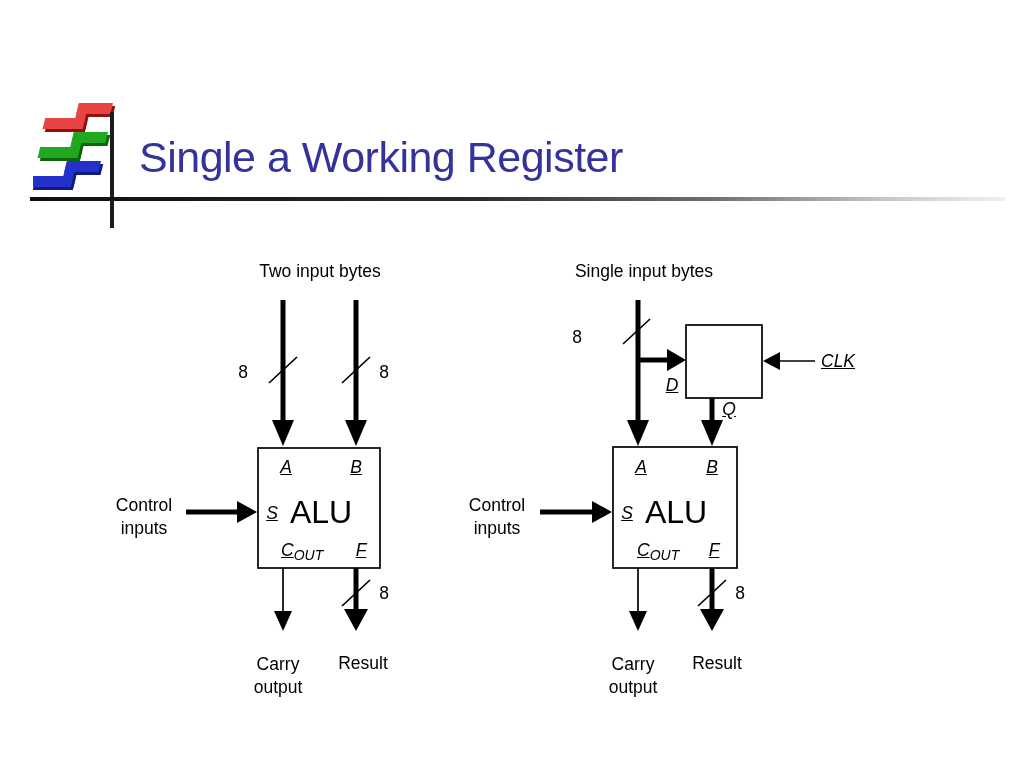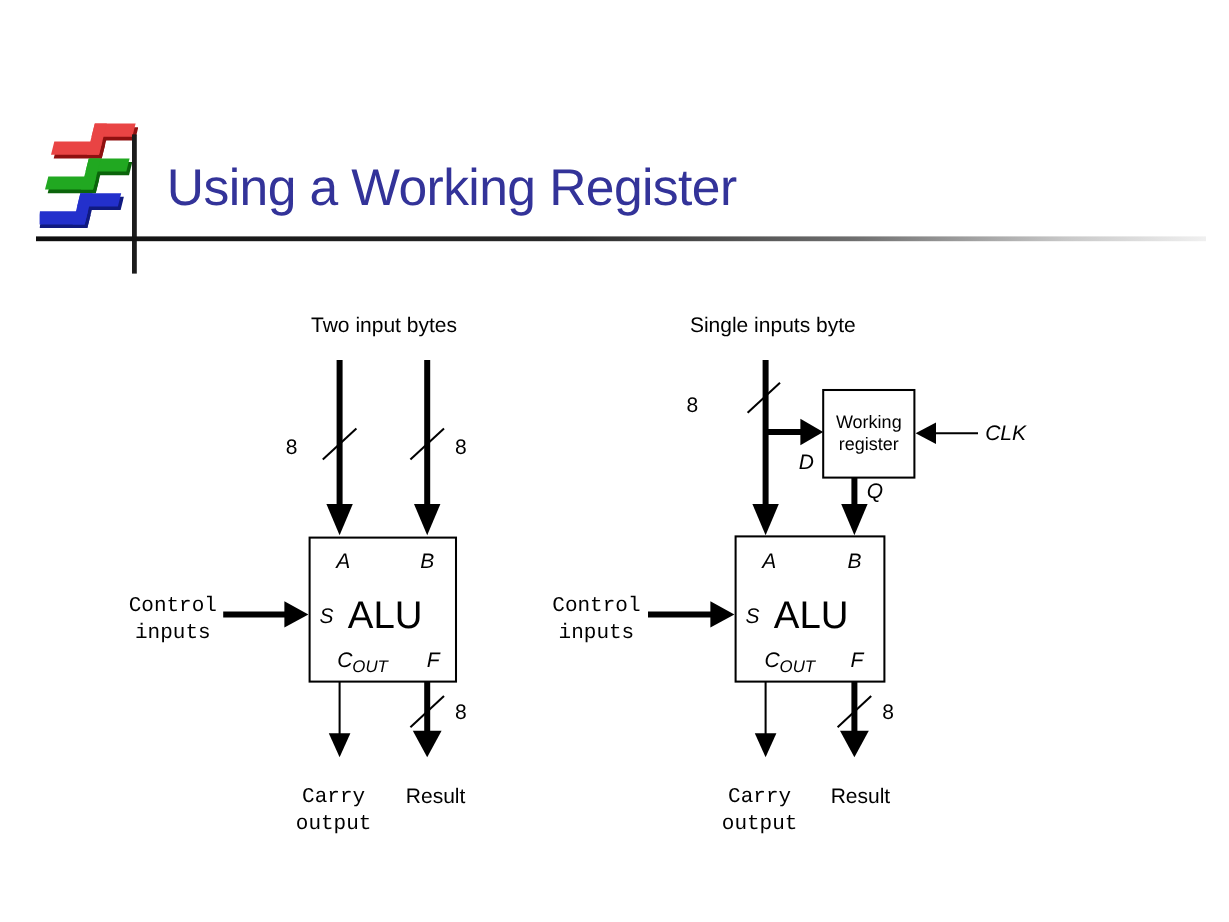--- a/index.html
+++ b/index.html
@@ -2,22 +2,22 @@
 <html><head>
 <meta charset="utf-8">
 <style>
   html,body { margin:0; padding:0; background:#ffffff; }
   #slide {
     position:relative; width:1024px; height:768px; background:#ffffff;
     overflow:hidden; font-family:"Liberation Sans", sans-serif; color:#000;
   }
   .lbl { position:absolute; white-space:nowrap; font-size:17.5px; line-height:20px; color:#000; }
   .c   { transform:translateX(-50%); text-align:center; }
-  .it  { font-style:italic; }
-  .two-line { line-height:23px;font-family:Liberation Mono, monospace; }
+  .it  { font-style:italic;text-decoration:underline; }
+  .two-line { line-height:23px; }
   .alu-name { font-size:32px; line-height:27px; }
   .sub { font-size:14px; font-style:italic; vertical-align:-4px; }
   .reg-box-text {
     position:absolute; left:686px; top:325px; width:76px; height:73px;
     display:flex; flex-direction:column; align-items:center; justify-content:center;
     font-size:15px; line-height:18px; text-align:center;
   }
   #title {
     position:absolute; left:139px; top:133px; font-size:43px; line-height:48px;
     color:#333399; letter-spacing:-0.5px;
@@ -74,21 +74,21 @@
       </g>
       <g fill="#2330cc">
         <rect x="30" y="0" width="34" height="11"></rect>
           <rect x="30" y="0" width="10" height="26"></rect>
           <rect x="0" y="15" width="40" height="11"></rect>
       </g>
     </g>
   </svg>
 
   <div id="vrule"></div>
-  <div id="title">Using a Working Register</div>
+  <div id="title">Single a Working Register</div>
   <div id="hrule"></div>
 
   <svg id="diagram-svg" width="1024" height="768" viewBox="0 0 1024 768" fill="none" stroke="none">
 
     <g stroke="#000">
       <line x1="283" y1="300" x2="283" y2="424" stroke-width="5"></line>
       <polygon points="283,446 272,420 294,420" fill="#000" stroke="none"></polygon>
       <line x1="269" y1="383" x2="297" y2="357" stroke-width="1.7"></line>
     </g>
     <g stroke="#000">
@@ -162,27 +162,23 @@
   <div class="lbl c it" style="left:361px; top:540px;">F</div>
 
   <div class="lbl c" style="left:384px; top:583px;">8</div>
 
   <div class="lbl c two-line" style="left:278px; top:653px;">
     <span style="display:block">Carry</span>
     <span style="display:block">output</span>
   </div>
   <div class="lbl c" style="left:363px; top:653px;">Result</div>
 
-  <div class="lbl c" style="left:644px; top:261px;">Single inputs byte</div>
+  <div class="lbl c" style="left:644px; top:261px;">Single input bytes</div>
   <div class="lbl c" style="left:577px; top:327px;">8</div>
 
-  <div class="reg-box-text">
-    <span>Working</span>
-    <span>register</span>
-  </div>
   <div class="lbl c it" style="left:672px; top:375px;">D</div>
   <div class="lbl c it" style="left:729px; top:399px;">Q</div>
   <div class="lbl it" style="left:821px; top:351px;">CLK</div>
 
   <div class="lbl c two-line" style="left:497px; top:494px;">
     <span style="display:block">Control</span>
     <span style="display:block">inputs</span>
   </div>
 
   <div class="lbl c it" style="left:641px; top:457px;">A</div>

